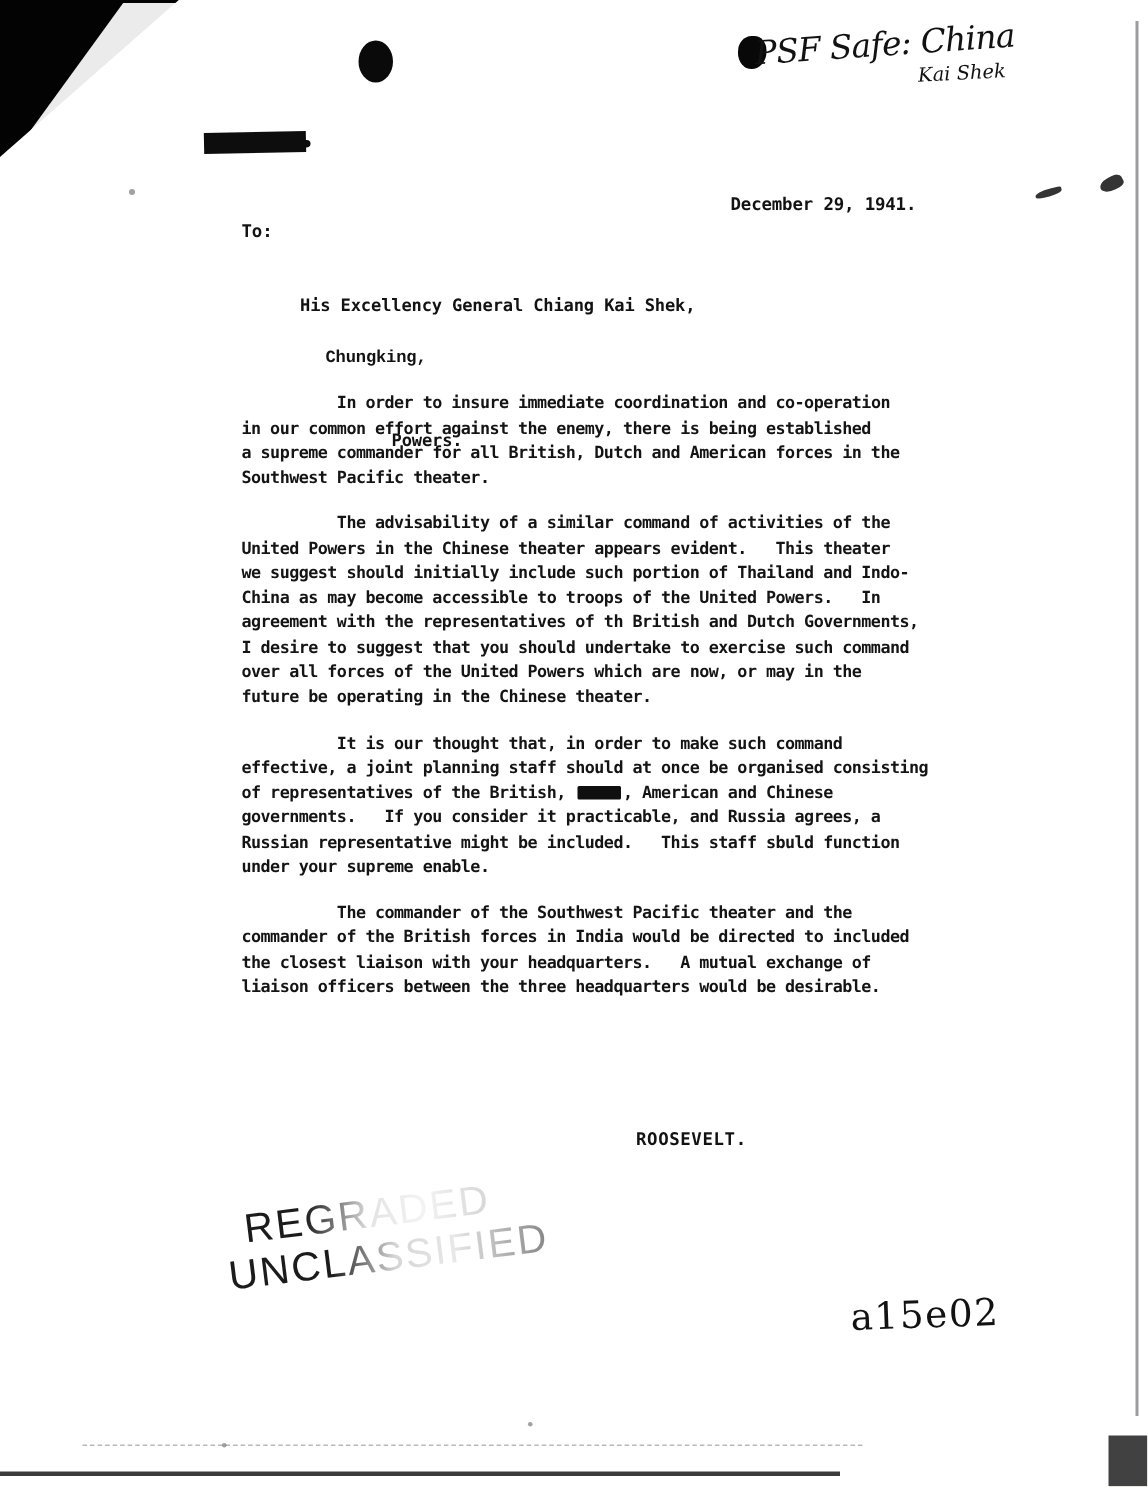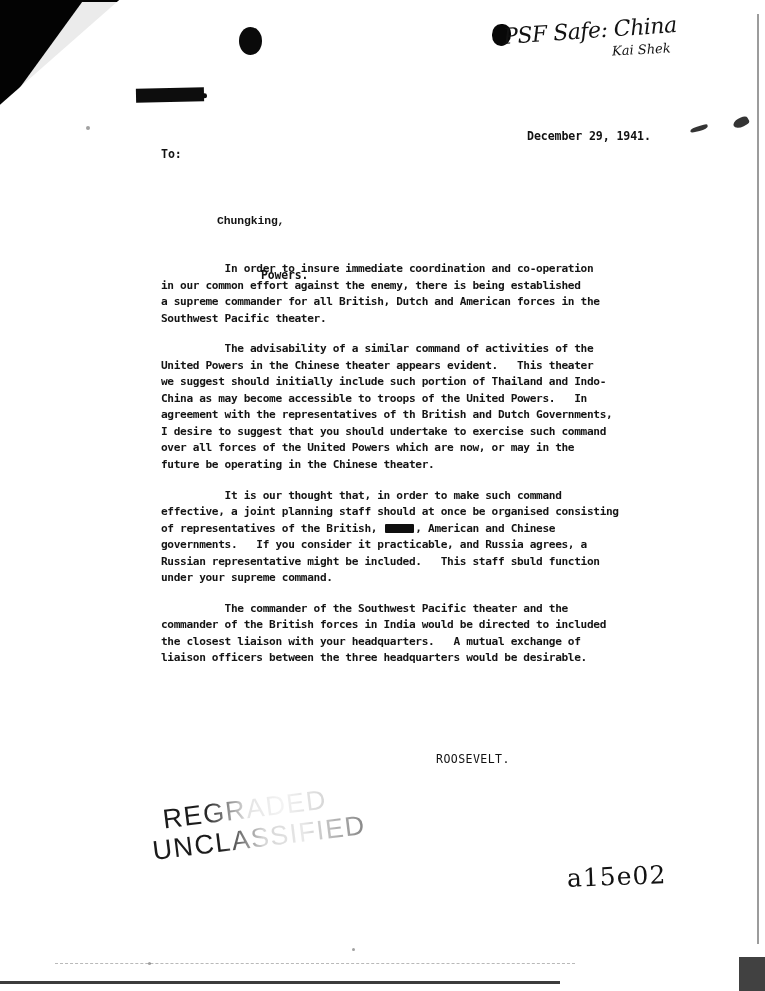--- a/index.html
+++ b/index.html
@@ -133,21 +133,20 @@
     font-weight: bold;
     font-size: 11.2px;
     line-height: 16.4px;
     letter-spacing: -0.1px;
     white-space: pre-wrap;
   }
 
   .date-line {
     left: 487px; top: 128px;
     font-size: 11.6px;
-    margin-left: 40px;
   }
   .to-label {
     left: 161px; top: 146px;
     font-size: 11.6px;
   }
   .addressee {
     left: 173px; top: 176px;
     font-size: 11.4px;
     line-height: 18px;
   }
@@ -180,24 +179,24 @@
     content: "";
     position: absolute;
     left: 1px; top: 3px;
     right: 1px; height: 9px;
     background: #0f0f0f;
     border-radius: 1px;
   }
 
   .signature {
     position: absolute;
-    left: 436px; top: 752px;
+    left: 424px; top: 752px;
     color: #121212;
     font-family: "DejaVu Sans Mono", monospace;
-    font-weight: normal;
+    font-weight: bold;
     font-size: 11.6px;
     letter-spacing: 0.4px;
   }
 
   
   .handwritten {
     position: absolute;
     font-family: "DejaVu Serif", serif;
     font-style: italic;
     color: #121212;
@@ -277,20 +276,21 @@
     <span class="redaction-label">redacted-classification-stamp</span>
   </div>
 
   <div class="psf-blob"></div>
   <div class="handwritten psf-note">PSF Safe: China</div>
   <div class="handwritten psf-note-sub">Kai Shek</div>
 
   <div class="typed date-line">December 29, 1941.</div>
   <div class="typed to-label">To:</div>
   <div class="typed addressee">
+    <span class="l1">His Excellency General Chiang Kai Shek,</span>
     <span class="l2">Chungking,</span>
     <span class="l3">Powers.</span>
   </div>
 
   <div class="body-block" style="top: 249px;">
 
     <p class="para"><span>          In order to insure immediate coordination and co-operation
 in our common effort against the enemy, there is being established
 a supreme commander for all British, Dutch and American forces in the
 Southwest Pacific theater.</span></p>
@@ -302,21 +302,21 @@
 agreement with the representatives of th British and Dutch Governments,
 I desire to suggest that you should undertake to exercise such command
 over all forces of the United Powers which are now, or may in the
 future be operating in the Chinese theater.</span></p>
 
     <p class="para"><span>          It is our thought that, in order to make such command
 effective, a joint planning staff should at once be organised consisting
 of representatives of the British, </span><span class="strike-word">Dutch</span><span>, American and Chinese
 governments.   If you consider it practicable, and Russia agrees, a
 Russian representative might be included.   This staff sbuld function
-under your supreme command.</span></p>
+under your supreme enable.</span></p>
 
     <p class="para"><span>          The commander of the Southwest Pacific theater and the
 commander of the British forces in India would be directed to included
 the closest liaison with your headquarters.   A mutual exchange of
 liaison officers between the three headquarters would be desirable.</span></p>
 
   </div>
 
   <div class="signature">ROOSEVELT.</div>
 

